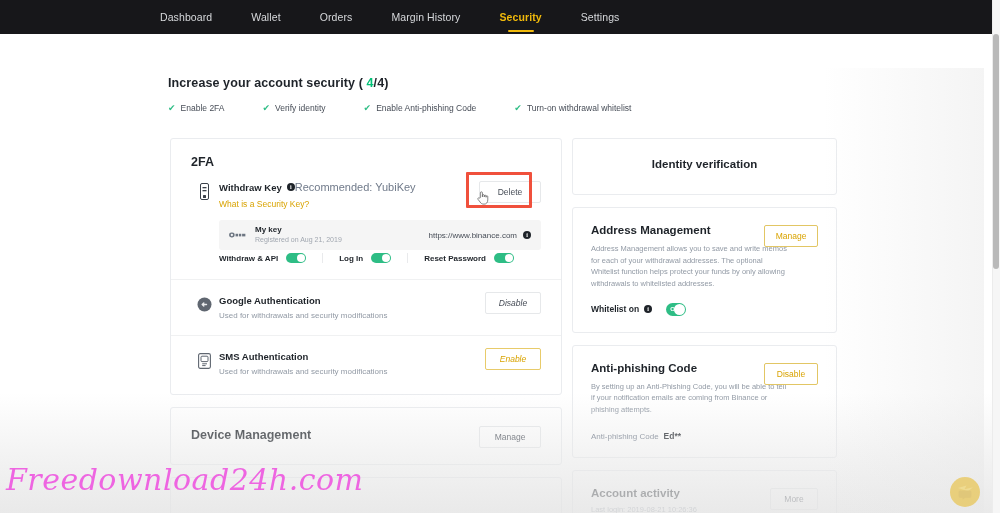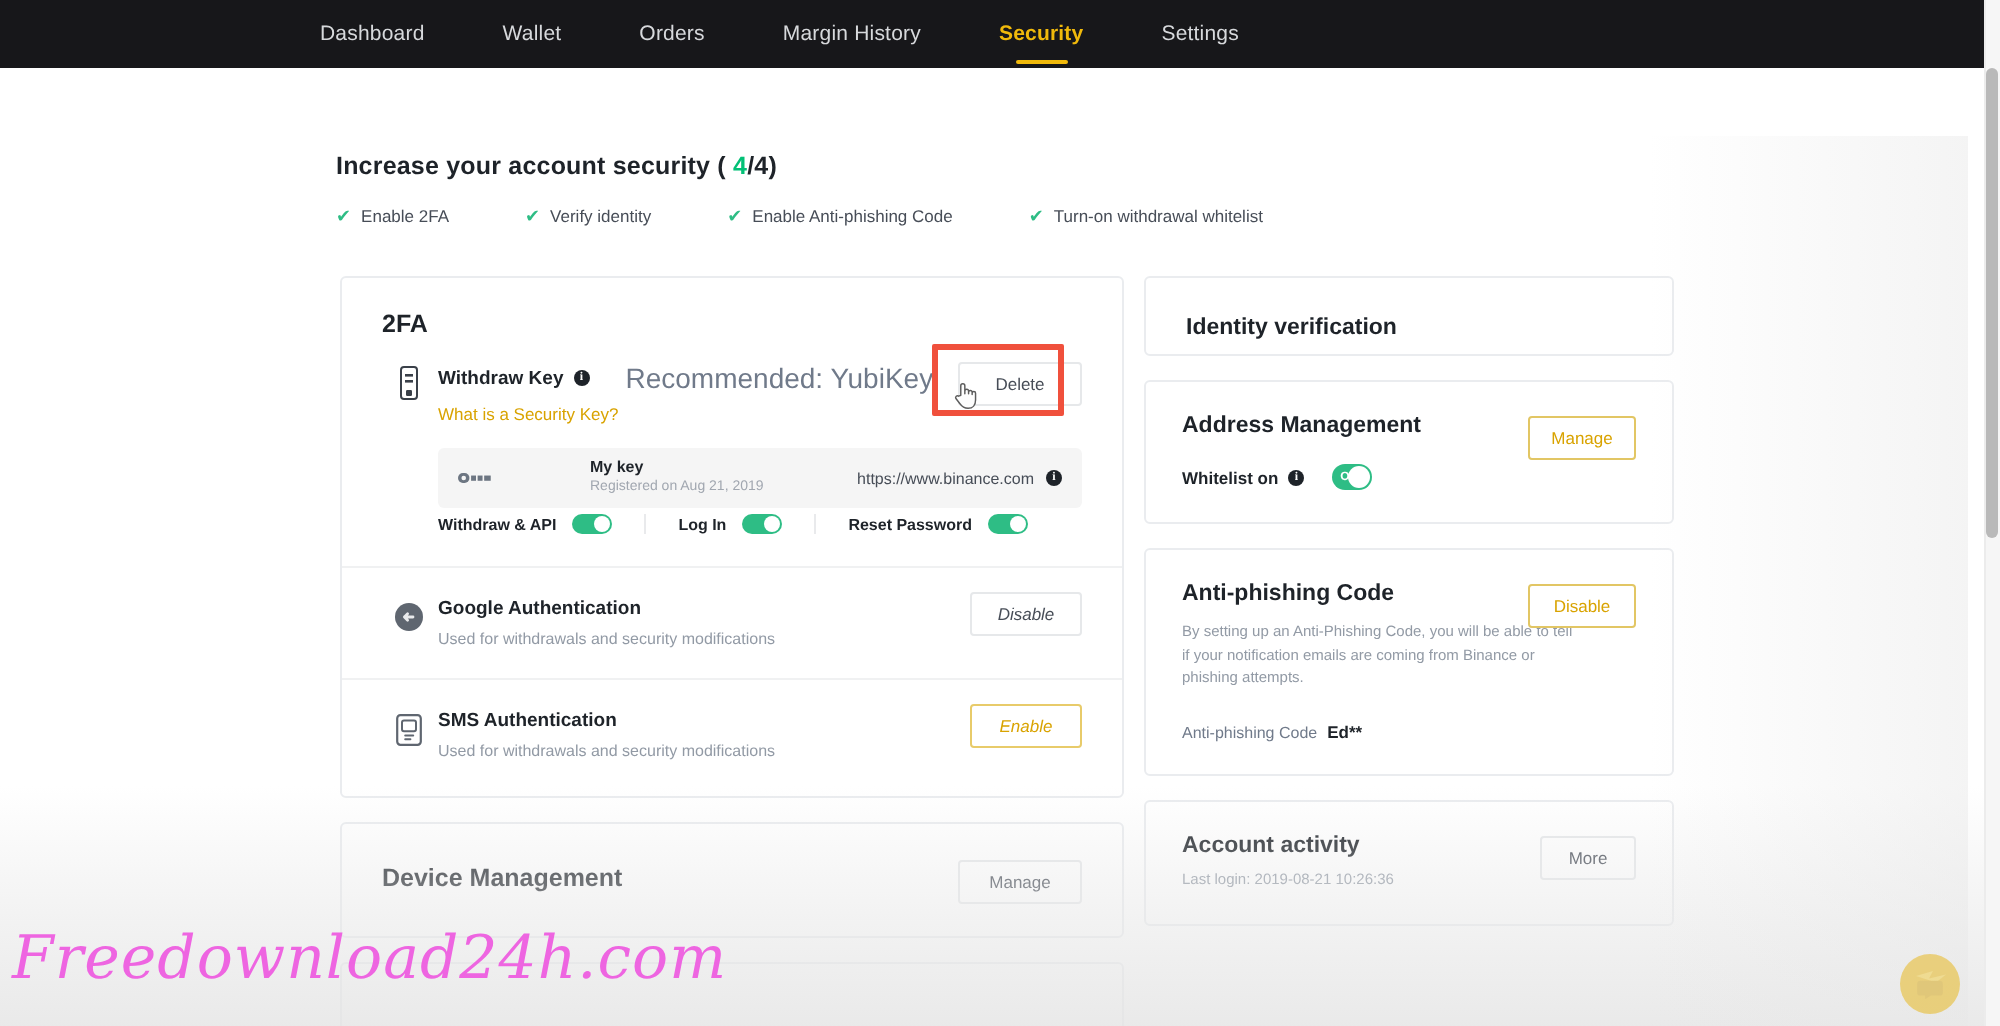--- a/index.html
+++ b/index.html
@@ -70,36 +70,36 @@
 
   .rowbody { flex: 1; padding-left: 2px; }
   .rowhead { display: flex; align-items: center; }
   .rowname { font-size: 9.5px; font-weight: bold; color: #1e2329; }
   .info-dot {
     display: inline-flex; align-items:center; justify-content:center;
     width: 8px; height: 8px; border-radius: 50%;
     background: #1e2329; color: #fff; font-size: 6px; font-weight: bold;
     margin-left: 5px; line-height: 1; font-family: "Liberation Serif", serif;
   }
-  .reco { font-size: 14px; color: #707a8a; margin-left: 18px; }
+  .reco { font-size: 11px; color: #707a8a; }
   .link-y { font-size: 8.5px; color: #d9a300; margin-top: 4px; display: inline-block; cursor: pointer; }
   .sub { font-size: 8px; color: #929aa5; margin-top: 5px; }
 
   .btn {
     font-size: 8.5px; color: #474d57;
     border: 1px solid #e6e8ea; background: #fff;
     border-radius: 2px; padding: 5px 0; width: 62px; text-align: center;
     cursor: pointer; white-space: nowrap;
   }
   .btn-y { color: #d9a300; border-color: #e8cb6a; background:#fff; }
   .btn-sm { width: 56px; font-style: italic; }
 
   .keybox {
     margin: 9px 0 0 0; background: #f5f5f5; border-radius: 3px;
-    height: 30px; display: flex; align-items: center; padding: 0 10px; gap: 40px;
+    height: 30px; display: flex; align-items: center; padding: 0 10px;
   }
   .keybox .kicon { width: 18px; height: 10px; margin-right: 8px; flex:0 0 18px; }
   .kname { font-size: 8px; font-weight: bold; color: #1e2329; line-height: 1.25; }
   .kreg  { font-size: 7px; color: #a1a7b0; line-height: 1.3; }
   .kurl  { margin-left: auto; font-size: 8px; color: #474d57; display:flex; align-items:center; }
 
   .protected { font-size: 7.5px; color: #929aa5; margin-top: 9px; }
   .actions { display: flex; align-items: center; margin-top: 3px; }
   .act { display: flex; align-items: center; }
   .act .alabel { font-size: 8px; font-weight: bold; color: #1e2329; margin-right: 8px; white-space: nowrap; }
@@ -344,29 +344,30 @@
       <div class="card" style="height:58px;">
         <div class="card-pad" style="padding-top:20px;">
           
         </div>
 
       </div>
     </div>
 
     <div class="col-right">
 
-      <div class="card" style="height:40px;">
+      <div class="card" style="height:57px;text-align:center;">
         <div class="card-pad" style="padding-top:19px;">
           <div class="r-title">Identity verification</div>
         </div>
       </div>
 
       <div class="card">
         <div class="card-pad" style="padding:16px 18px 16px 18px;">
           <div class="r-title">Address Management</div>
+          <div class="r-desc">Address Management allows you to save and write memos for each of your withdrawal addresses. The optional Whitelist function helps protect your funds by only allowing withdrawals to whitelisted addresses.</div>
           <div class="whitelist-row">
             <span class="wl-label">Whitelist on</span>
             <span class="info-dot" style="margin-left:5px;">i</span>
             <div class="toggle wide" style="margin-left:14px;">
               <span class="on-text">ON</span>
               <span class="knob"></span>
             </div>
           </div>
         </div>
         <div class="r-btn-abs">

